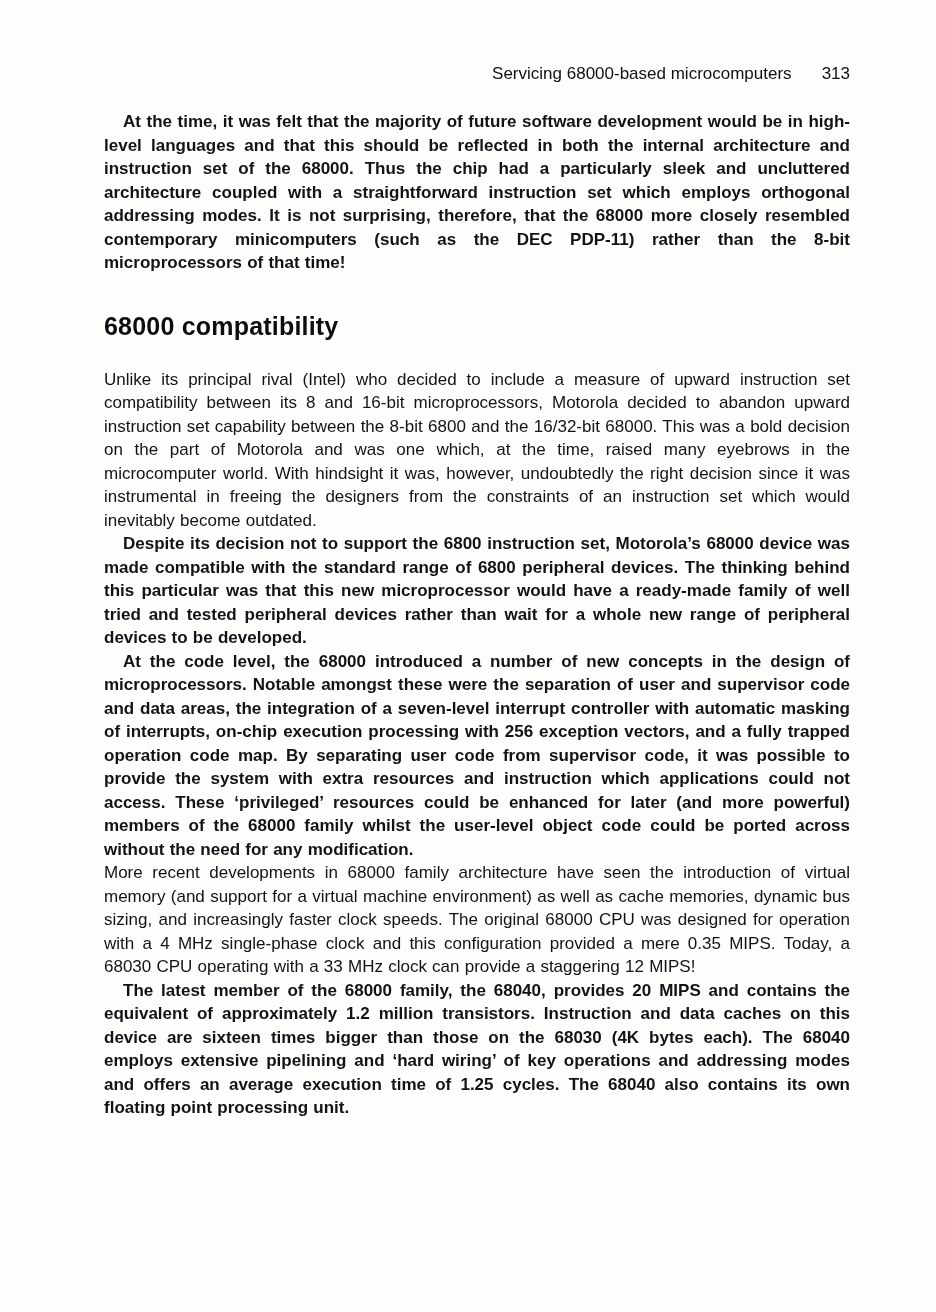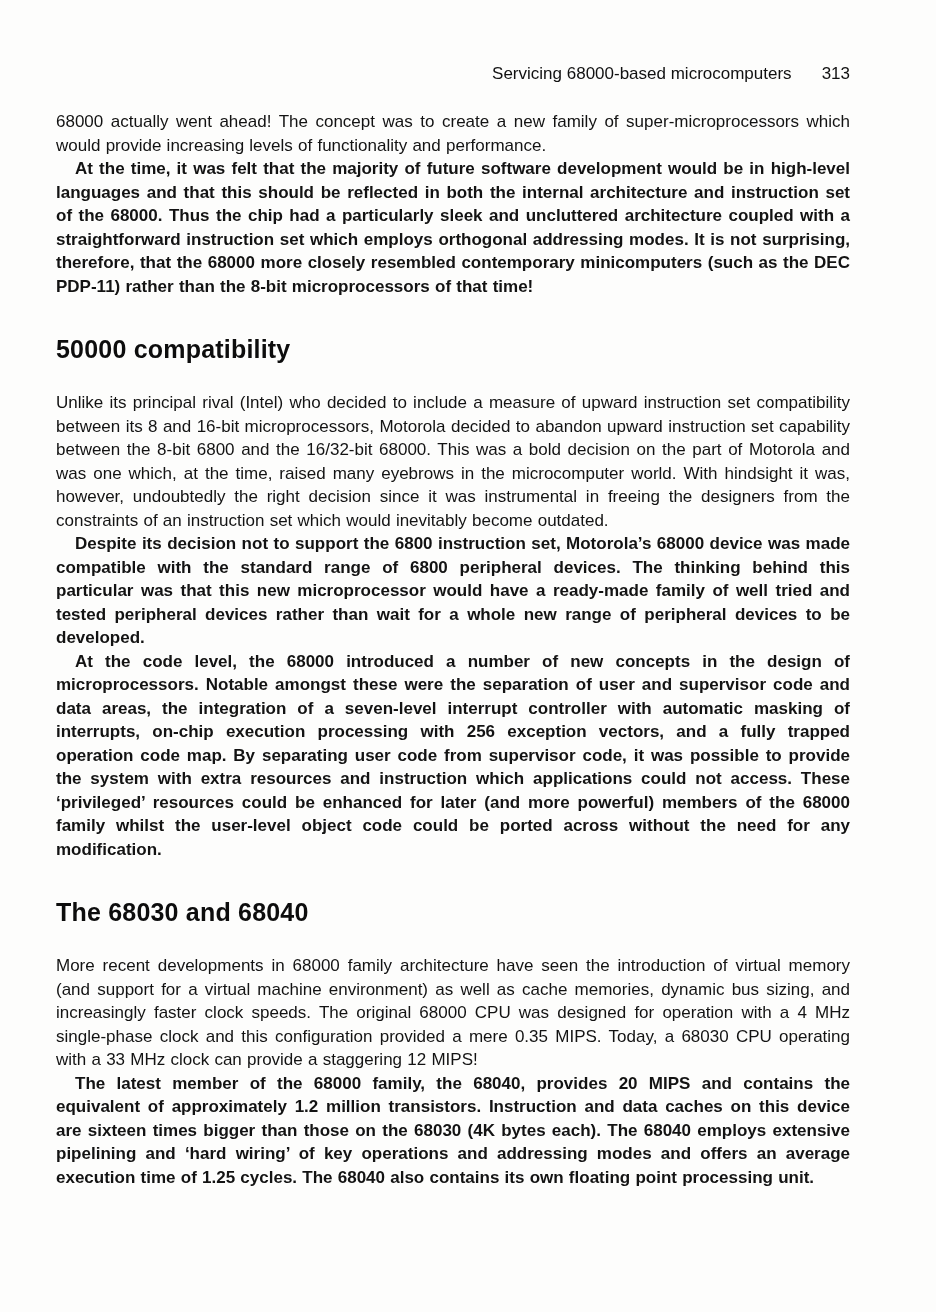--- a/index.html
+++ b/index.html
@@ -6,21 +6,21 @@
     margin: 0;
     padding: 0;
     background: #ffffff;
   }
   .page {
     position: relative;
     width: 936px;
     height: 1312px;
     box-sizing: border-box;
     background: #fdfdfc;
-    padding: 64px 86px 0 56px;
+    padding: 64px 86px 0 104px;
     font-family: "Liberation Sans", "DejaVu Sans", sans-serif;
     color: #131313;
     overflow: hidden;
   }
   .running-head-row {
     display: flex;
     justify-content: flex-end;
     align-items: baseline;
     gap: 30px;
     font-size: 17px;
@@ -50,31 +50,29 @@
 </head>
 <body>
 
 <div class="page">
 
   <div class="running-head-row">
     <span>Servicing 68000-based microcomputers</span>
     <span>313</span>
   </div>
 
-  <p class="body-text">68000 actually went ahead! The concept was to create a new family of super-microprocessors which would provide increasing levels of functionality and performance.</p>
 
   <p class="body-text indent">At the time, it was felt that the majority of future software development would be in high-level languages and that this should be reflected in both the internal architecture and instruction set of the 68000. Thus the chip had a particularly sleek and uncluttered architecture coupled with a straightforward instruction set which employs orthogonal addressing modes. It is not surprising, therefore, that the 68000 more closely resembled contemporary minicomputers (such as the DEC PDP-11) rather than the 8-bit microprocessors of that time!</p>
 
-  <h2 class="section-heading">50000 compatibility</h2>
+  <h2 class="section-heading">68000 compatibility</h2>
 
   <p class="body-text">Unlike its principal rival (Intel) who decided to include a measure of upward instruction set compatibility between its 8 and 16-bit microprocessors, Motorola decided to abandon upward instruction set capability between the 8-bit 6800 and the 16/32-bit 68000. This was a bold decision on the part of Motorola and was one which, at the time, raised many eyebrows in the microcomputer world. With hindsight it was, however, undoubtedly the right decision since it was instrumental in freeing the designers from the constraints of an instruction set which would inevitably become outdated.</p>
 
   <p class="body-text indent">Despite its decision not to support the 6800 instruction set, Motorola’s 68000 device was made compatible with the standard range of 6800 peripheral devices. The thinking behind this particular was that this new microprocessor would have a ready-made family of well tried and tested peripheral devices rather than wait for a whole new range of peripheral devices to be developed.</p>
 
   <p class="body-text indent">At the code level, the 68000 introduced a number of new concepts in the design of microprocessors. Notable amongst these were the separation of user and supervisor code and data areas, the integration of a seven-level interrupt controller with automatic masking of interrupts, on-chip execution processing with 256 exception vectors, and a fully trapped operation code map. By separating user code from supervisor code, it was possible to provide the system with extra resources and instruction which applications could not access. These ‘privileged’ resources could be enhanced for later (and more powerful) members of the 68000 family whilst the user-level object code could be ported across without the need for any modification.</p>
 
-  <h2 class="section-heading">The 68030 and 68040</h2>
 
   <p class="body-text">More recent developments in 68000 family architecture have seen the introduction of virtual memory (and support for a virtual machine environment) as well as cache memories, dynamic bus sizing, and increasingly faster clock speeds. The original 68000 CPU was designed for operation with a 4 MHz single-phase clock and this configuration provided a mere 0.35 MIPS. Today, a 68030 CPU operating with a 33 MHz clock can provide a staggering 12 MIPS!</p>
 
   <p class="body-text indent">The latest member of the 68000 family, the 68040, provides 20 MIPS and contains the equivalent of approximately 1.2 million transistors. Instruction and data caches on this device are sixteen times bigger than those on the 68030 (4K bytes each). The 68040 employs extensive pipelining and ‘hard wiring’ of key operations and addressing modes and offers an average execution time of 1.25 cycles. The 68040 also contains its own floating point processing unit.</p>
 
 </div>
 
 </body></html>

